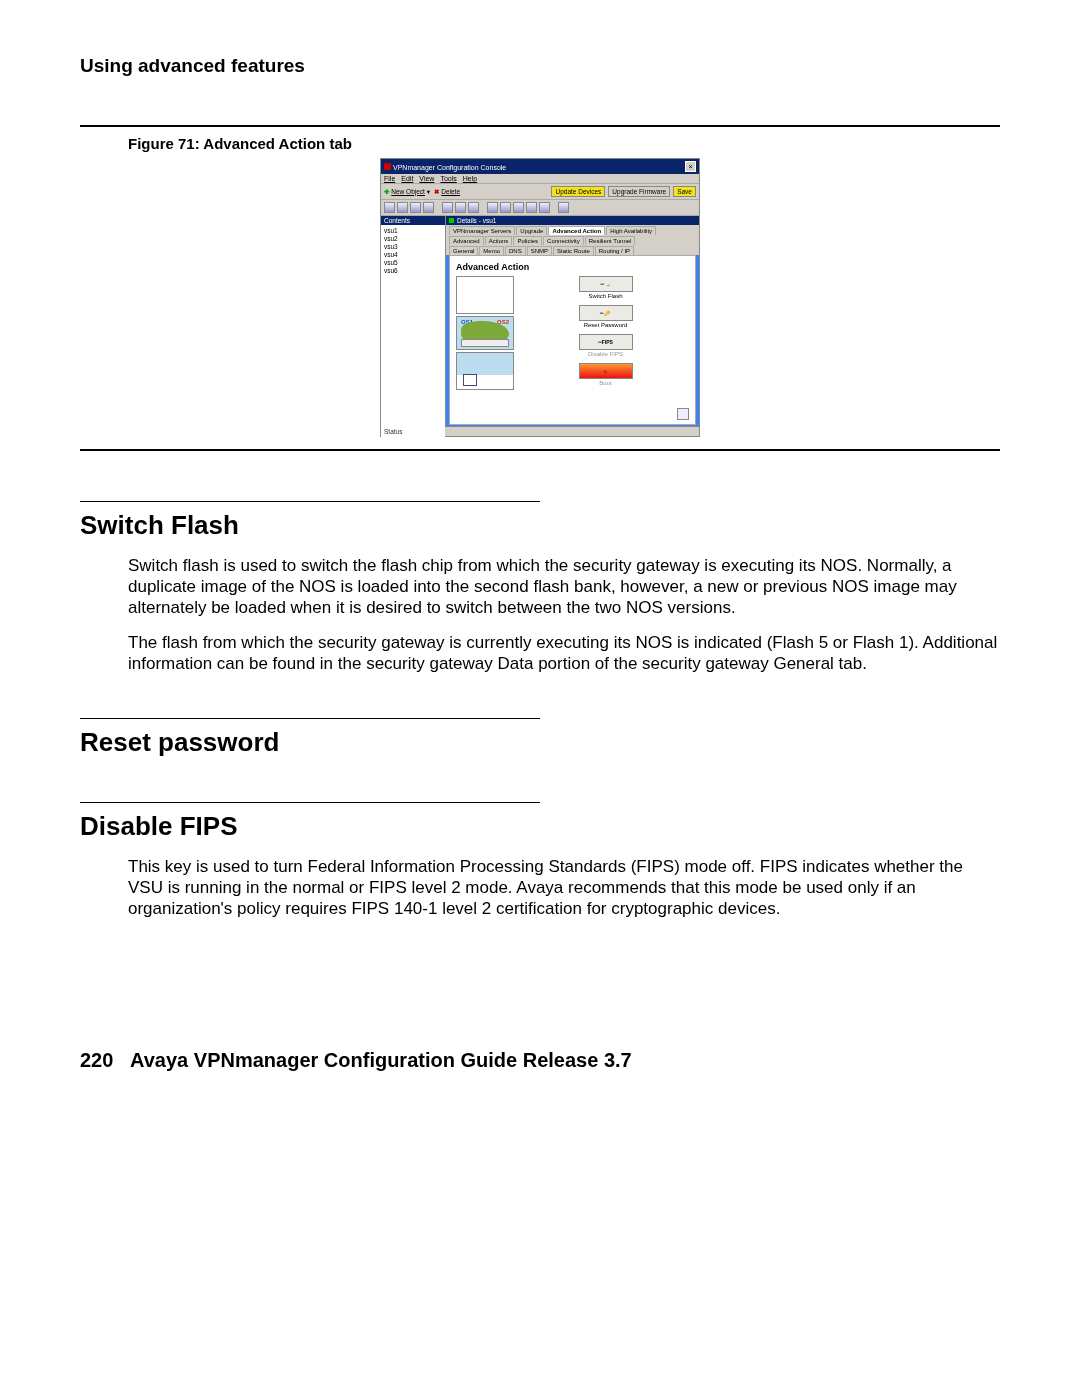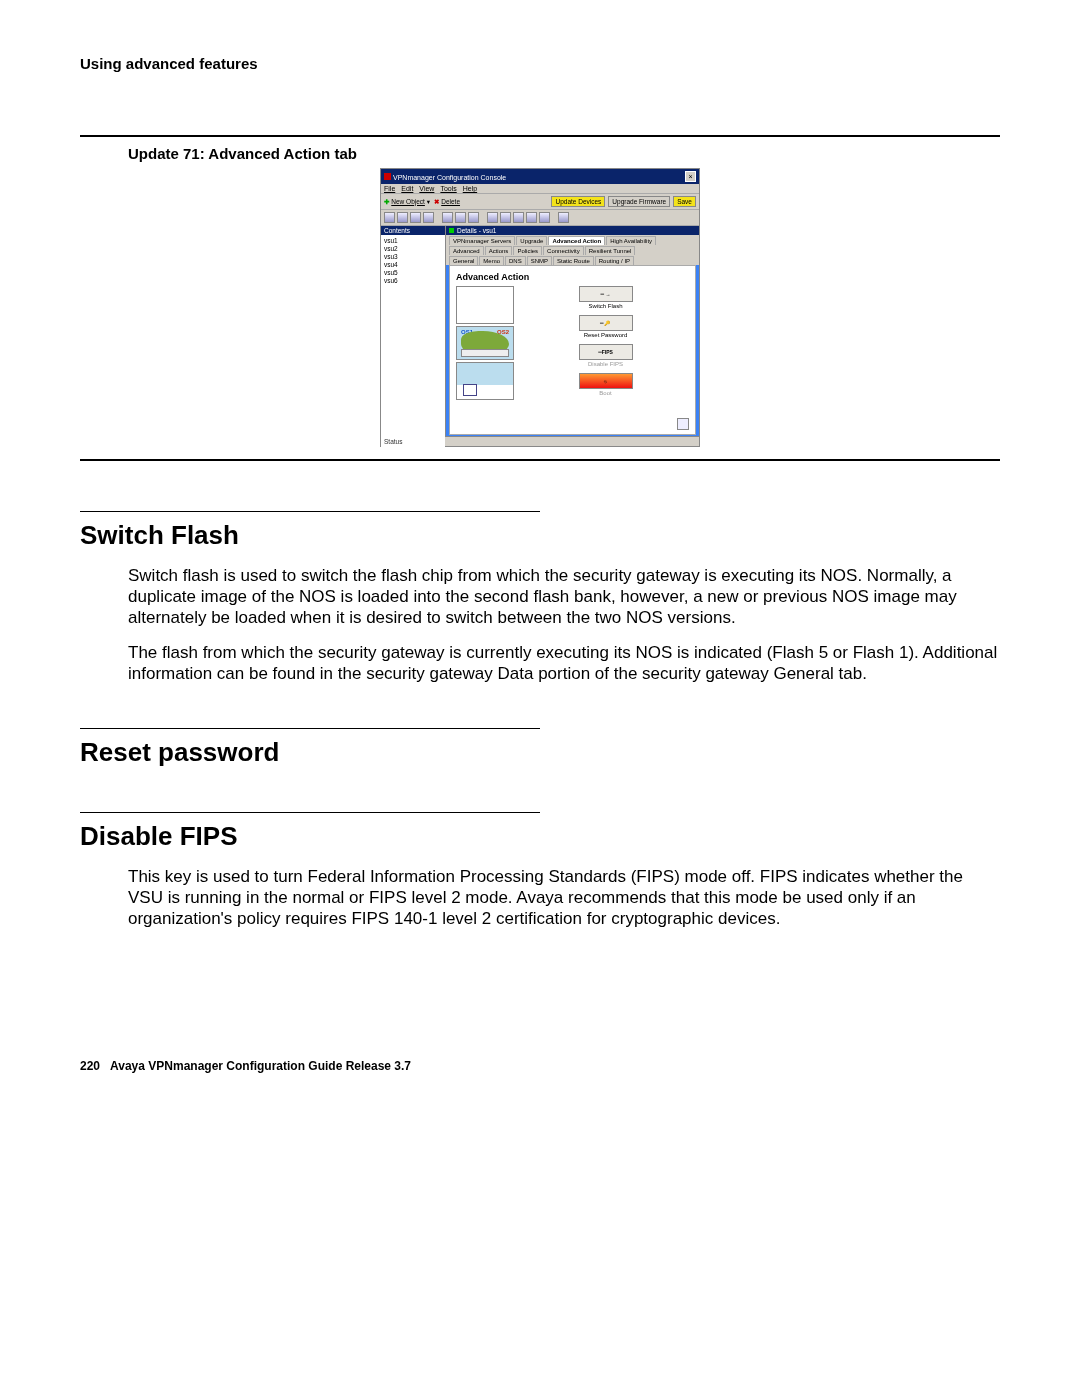--- a/index.html
+++ b/index.html
@@ -9,22 +9,22 @@
     background: #fff;
     color: #000;
     width: 1080px;
   }
   .page {
     padding: 55px 80px 40px 80px;
     box-sizing: border-box;
   }
   .running-header {
     font-weight: bold;
-    font-size: 15px;
-    margin-bottom: 63px;
+    font-size: 19px;
+    margin-bottom: 48px;
   }
   .figure-block {
     border-top: 2px solid #000;
     border-bottom: 2px solid #000;
     padding: 8px 0 12px 0;
     margin-bottom: 50px;
   }
   .figure-caption {
     font-weight: bold;
     font-size: 15px;
@@ -126,33 +126,33 @@
   .body-text {
     font-size: 17px;
     line-height: 21px;
     margin: 0 0 14px 48px;
   }
   .section-block {
     margin-bottom: 44px;
   }
   .footer {
     font-weight: bold;
-    font-size: 12px;
+    font-size: 20px;
     margin-top: 130px;
   }
 </style>
 </head>
 <body>
 
 <div class="page">
 
   <div class="running-header">Using advanced features</div>
 
   <div class="figure-block">
-    <div class="figure-caption">Update 71: Advanced Action tab</div>
+    <div class="figure-caption">Figure 71: Advanced Action tab</div>
 
     <div class="screenshot">
       <div class="ss-titlebar">
         <span><span class="ss-titlebar-icon"></span><span>VPNmanager Configuration Console</span></span>
         <span class="ss-close">×</span>
       </div>
       <div class="ss-menubar">
         <span>File</span>
         <span>Edit</span>
         <span>View</span>

